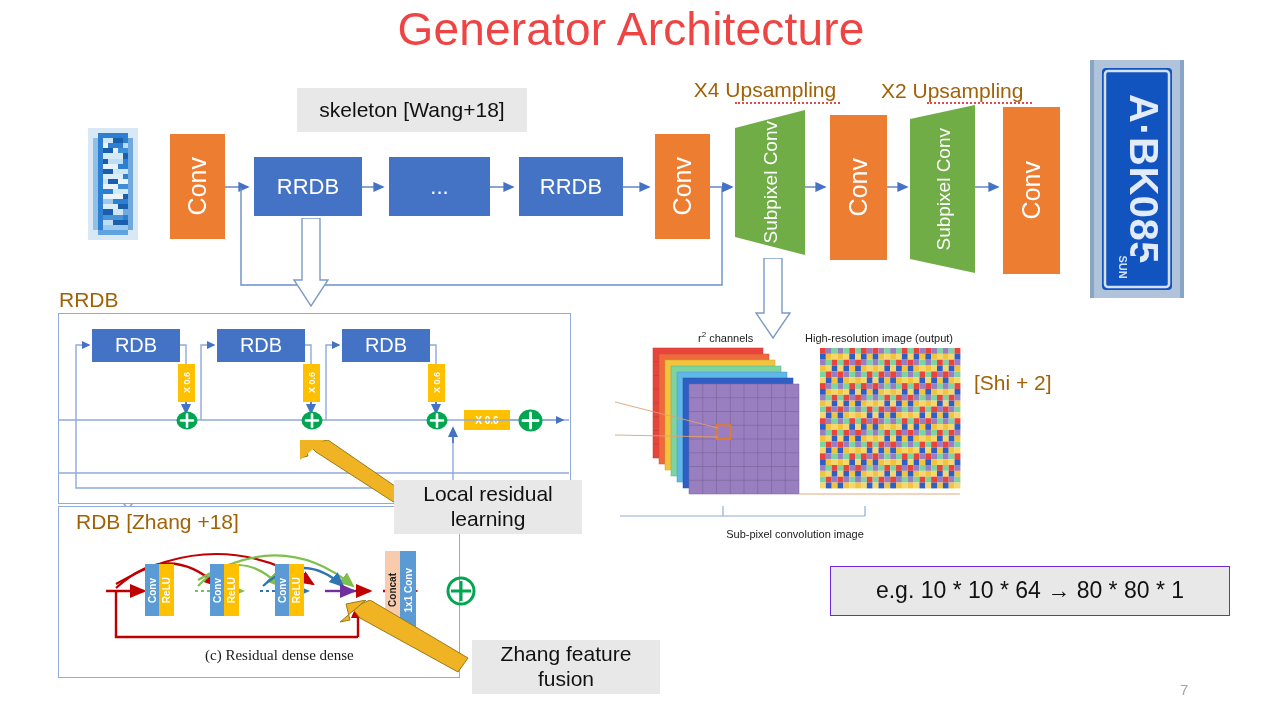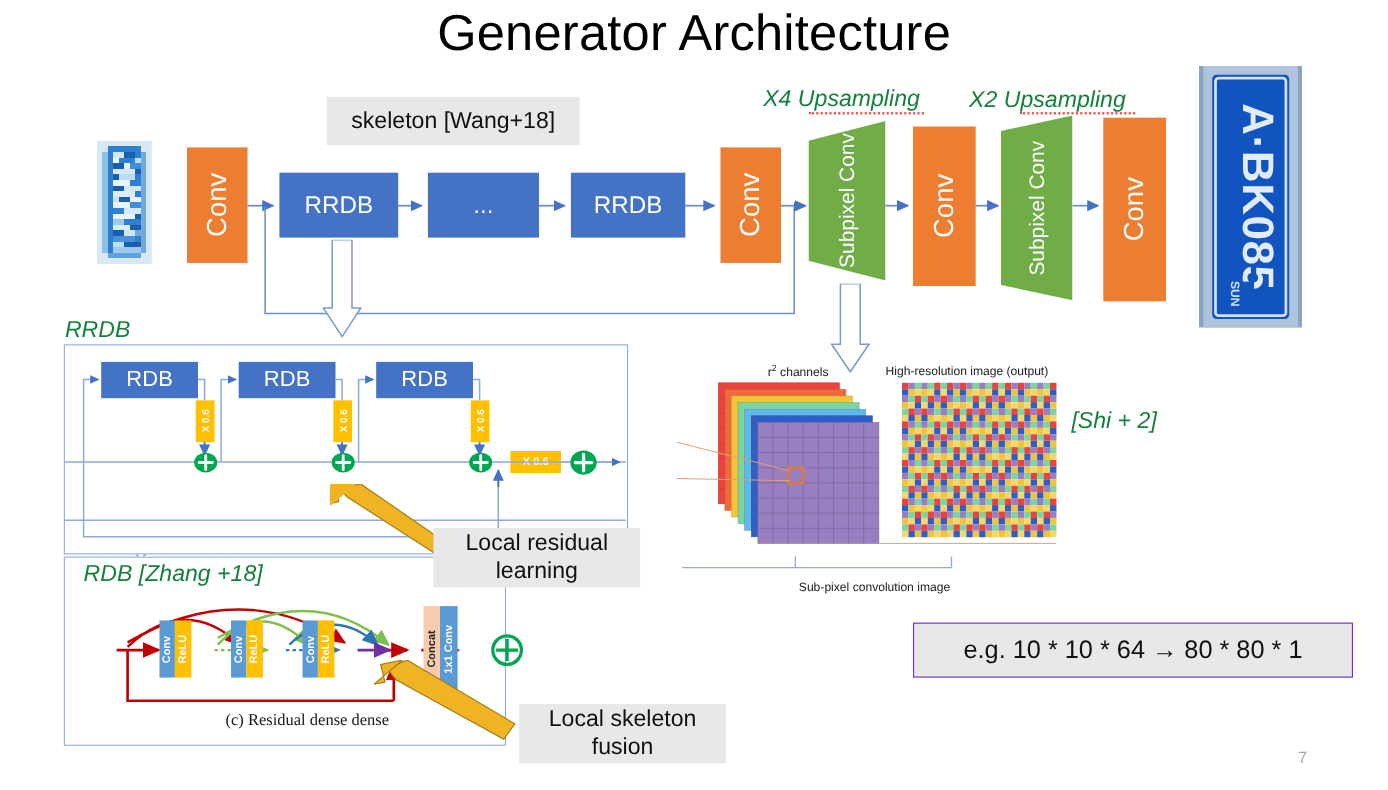--- a/index.html
+++ b/index.html
@@ -1,38 +1,38 @@
 <!DOCTYPE html>
 <html><head>
 <meta charset="utf-8">
 <style>
   html,body{margin:0;padding:0;background:#fff;}
   body{width:1262px;height:718px;position:relative;overflow:hidden;
        font-family:"Liberation Sans", sans-serif; color:#000;}
   .abs{position:absolute;}
   
   #title{left:0;top:2px;width:1262px;text-align:center;font-size:46px;
-         font-weight:400;letter-spacing:.2px;color:#000000;}
+         font-weight:400;letter-spacing:.2px;color:#ef4444;}
   
   .greybox{background:#e8e8e8;color:#111;display:flex;align-items:center;
            justify-content:center;text-align:center;line-height:1.18;}
   
   .blk{display:flex;align-items:center;justify-content:center;color:#fff;}
   .vert{writing-mode:vertical-rl;transform:rotate(180deg);}
   .orange{background:#ED7D31;}
   .blue{background:#4472C4;}
   .hblk{display:flex;align-items:center;justify-content:center;color:#fff;
         font-size:22px;}
   
   .trap{position:absolute;}
   .trap svg{display:block;}
   .trap .lbl{position:absolute;inset:0;display:flex;align-items:center;
              justify-content:center;color:#fff;}
   
-  .lbltxt{font-size:21px;color:#15803d;font-style:italic;}
+  .lbltxt{font-size:21px;color:#a16207;}
   .boxborder{border:1px solid #8FAADC;}
   .yellowbox{background:#FFC000;color:#fff;display:flex;align-items:center;
              justify-content:center;}
   .ytiny{font-size:9px;font-weight:bold;}
   .pgnum{font-size:15px;color:#a6a6a6;}
   .smalltxt{font-size:11px;color:#1a1a1a;}
   
   #lrplate{image-rendering:pixelated;}
 </style>
 </head>
@@ -383,21 +383,21 @@
   <polygon points="8,4 28,0 118,62 106,70 16,12" fill="#F0B323" stroke="#9a7b17" stroke-width="1"></polygon>
   <polygon points="0,18 20,0 4,2 8,16" fill="#F0B323" stroke="#9a7b17" stroke-width="1"></polygon>
   <polygon points="0,20 24,0 2,0 0,0" fill="#F0B323"></polygon>
 </svg>
 <svg class="abs" style="left:340px;top:600px;width:130px;height:75px;">
   <polygon points="12,8 30,0 128,58 118,72 20,18" fill="#F0B323" stroke="#9a7b17" stroke-width="1"></polygon>
   <polygon points="0,22 26,0 6,4 10,20" fill="#F0B323" stroke="#9a7b17" stroke-width="1"></polygon>
 </svg>
 
 <div class="abs greybox" style="left:394px;top:480px;width:188px;height:54px;font-size:21px;">Local residual learning</div>
-<div class="abs greybox" style="left:472px;top:640px;width:188px;height:54px;font-size:21px;">Local skeleton fusion</div>
+<div class="abs greybox" style="left:472px;top:640px;width:188px;height:54px;font-size:21px;">Zhang feature fusion</div>
 
 <div class="abs smalltxt" style="left:668px;top:330px;margin-left:30px;">r<sup style="font-size:8px;">2</sup> channels</div>
 <div class="abs smalltxt" style="left:805px;top:332px;">High-resolution image (output)</div>
 
 <svg class="abs" style="left:615px;top:340px;width:360px;height:210px;">
 
   <g>
     <g transform="translate(0,0)">
       <g stroke="#c0392b" stroke-width="0.5">
         <rect x="38" y="8" width="110" height="110" fill="#e8443c"></rect>

